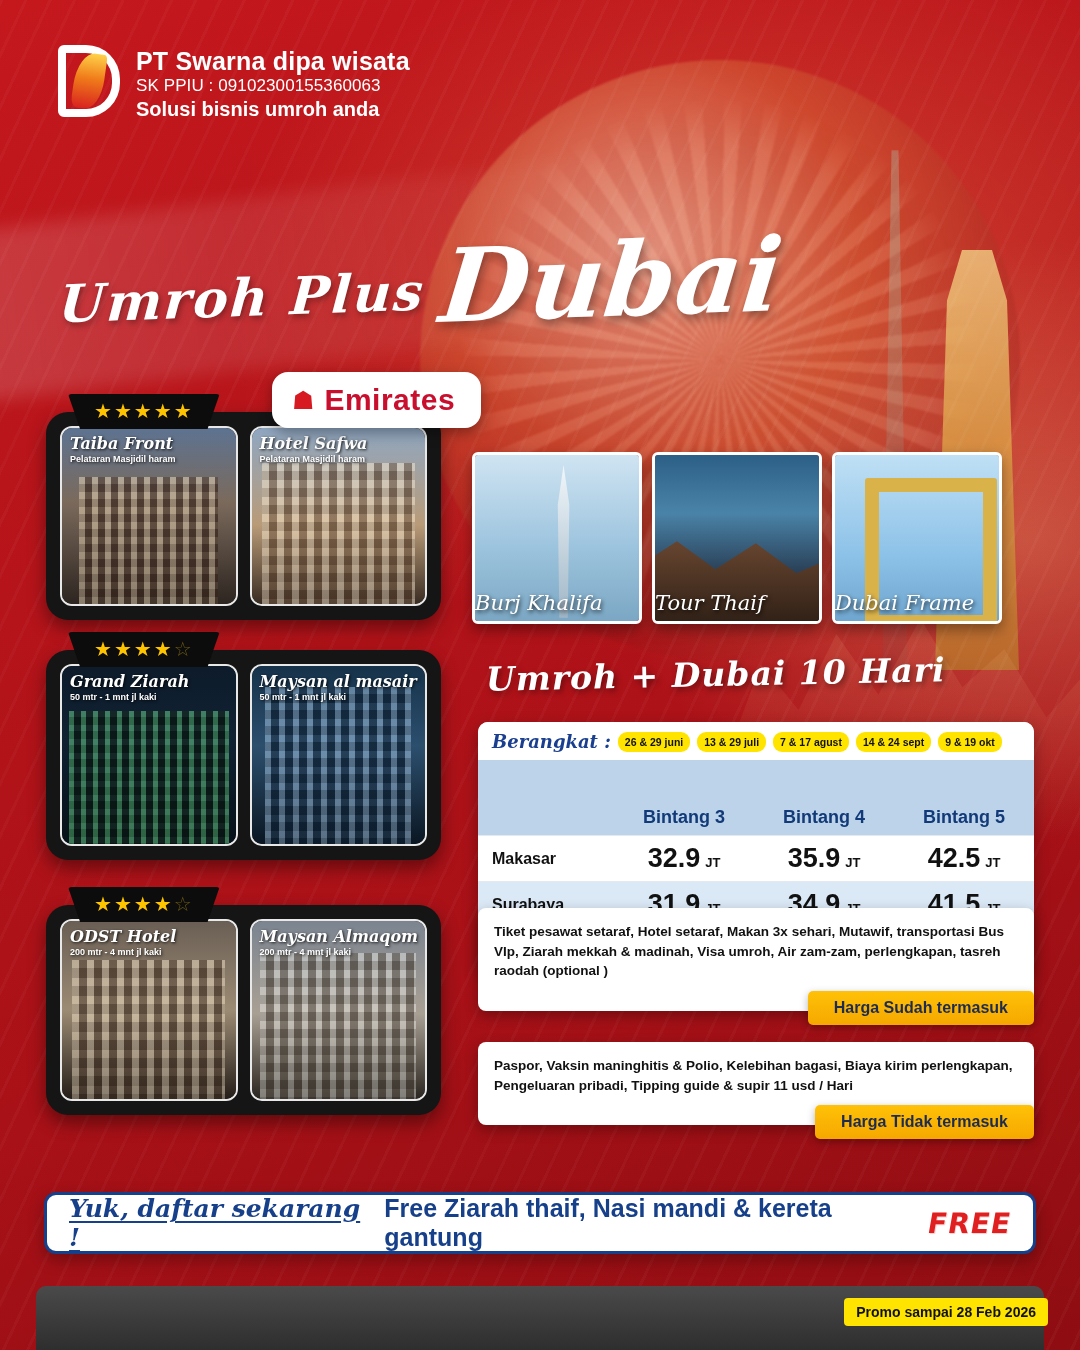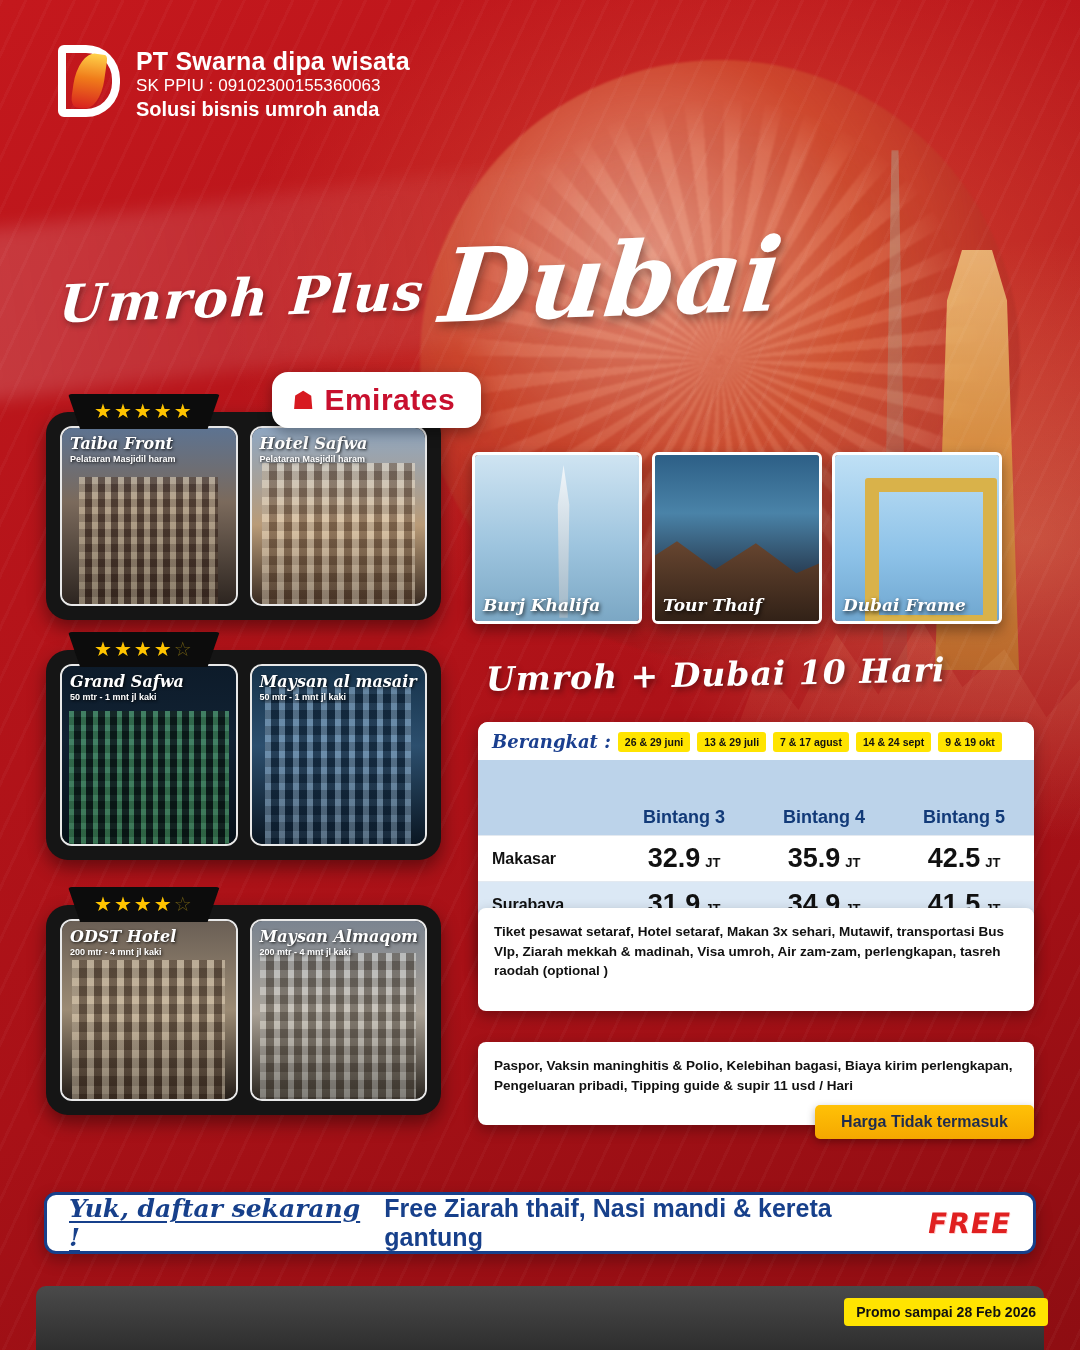--- a/index.html
+++ b/index.html
@@ -206,43 +206,43 @@
     background: linear-gradient(180deg, #f2f7fb, #9fb6c6);
     clip-path: polygon(50% 0, 72% 26%, 66% 100%, 34% 100%, 28% 26%); }
   .s2 { background: linear-gradient(180deg, #bfe0f5 0%, #8dc2e8 60%, #6fa6cf 100%); }
   .s2::after { content:""; position:absolute; left:18%; top:14%; width:64%; height:74%;
     border: 14px solid #d9b24a; border-radius: 3px; }
   .s3 { background: linear-gradient(180deg, #2d5f86 0%, #4a83a8 35%, #2a4158 70%, #1a2633 100%); }
   .s3::after { content:""; position:absolute; left:-10%; top:46%; width:130%; height:60%;
     background: linear-gradient(180deg, #6e4a33, #2b1d14);
     clip-path: polygon(0 35%, 18% 10%, 36% 38%, 55% 12%, 74% 42%, 100% 18%, 100% 100%, 0 100%); }
   .strip .scap {
-    position: absolute; left: 8px; bottom: 6px; z-index: 4; color: #fff;
-    font-family: "DejaVu Serif", serif; font-style: italic; font-weight: bold; font-size: 17px;
+    position: absolute; left: 0; bottom: 6px; z-index: 4; color: #fff;
+    font-family: "DejaVu Serif", serif; font-style: italic; font-weight: normal; font-size: 21px;
     text-shadow: 1px 2px 4px rgba(0,0,0,.8);
   }
 
   
   .sec-title {
     position: absolute; left: 486px; top: 655px; z-index: 7;
     font-family: "DejaVu Serif", serif; font-style: italic; font-weight: bold;
     color: #fff; font-size: 33px; letter-spacing: 1px;
     text-shadow: 2px 3px 6px rgba(0,0,0,.4);
     transform: rotate(-1.2deg);
   }
 
   
   .table-card {
     position: absolute; left: 478px; top: 722px; width: 556px; z-index: 7;
     background: #fff; border-radius: 10px; overflow: hidden;
     box-shadow: 0 6px 16px rgba(0,0,0,.32);
   }
   .dep-row { display: flex; align-items: flex-end; gap: 7px; padding: 9px 10px 8px 14px; background: #fff; }
   .dep-label { color: #1a3f8f; font-weight: bold; font-size: 18px; font-family: "DejaVu Serif", serif; font-style: italic; }
-  .dep-chip { background: #ffe400; color: #111; font-size: 10.5px; font-weight: bold; padding: 4px 7px; border-radius: 3px; white-space: nowrap; }
+  .dep-chip { background: #ffe400; color: #111; font-size: 10.5px; font-weight: bold; padding: 4px 7px; border-radius: 9px; white-space: nowrap; }
   .thead { display: flex; background: #bcd3ea; color: #123a78; font-weight: bold; font-size: 18px; }
   .thead .c0 { width: 136px; }
   .thead .c { flex: 1; text-align: center; padding: 7px 0; margin-top: 40px; }
   .trow { display: flex; align-items: center; font-size: 16px; border-top: 1px solid #e3e9f0; }
   .trow.alt { background: #dbe8f5; }
   .trow .city { width: 136px; padding: 9px 0 9px 14px; font-weight: bold; color: #111; }
   .trow .cell { flex: 1; text-align: center; padding: 7px 0; display: flex; align-items: baseline; justify-content: center; gap: 5px; }
   .trow .num { font-size: 27px; font-weight: bold; color: #111; }
   .trow .unit { font-size: 13px; font-weight: bold; color: #111; }
 
@@ -351,21 +351,21 @@
   </div>
 
   <div class="hotel-block hb2">
     <div class="stars-tab">
       <span class="star">★★★★</span><span class="star empty">☆</span>
     </div>
     <div class="card-shell">
       <div class="photo">
         <div class="img ph-c"></div>
         <div class="cap">
-          <div class="cap-name">Grand Safwa</div>
+          <div class="cap-name">Grand Ziarah</div>
           <div class="cap-sub">50 mtr - 1 mnt jl kaki</div>
         </div>
       </div>
       <div class="photo">
         <div class="img ph-d"></div>
         <div class="cap">
           <div class="cap-name">Maysan al masair</div>
           <div class="cap-sub">50 mtr - 1 mnt jl kaki</div>
         </div>
       </div>
@@ -468,20 +468,21 @@
       </div>
       <div class="cell">
         <span class="num">38.5</span>
         <span class="unit">JT</span>
       </div>
     </div>
   </div>
 
   <div class="incl a">
     <p>Tiket pesawat setaraf, Hotel setaraf, Makan 3x sehari, Mutawif, transportasi Bus VIp, Ziarah mekkah &amp; madinah, Visa umroh, Air zam-zam, perlengkapan, tasreh raodah (optional )</p>
+    <div class="tagbtn">Harga Sudah termasuk</div>
   </div>
 
   <div class="incl b">
     <p>Paspor, Vaksin maninghitis &amp; Polio, Kelebihan bagasi, Biaya kirim perlengkapan, Pengeluaran pribadi, Tipping guide &amp; supir 11 usd / Hari</p>
     <div class="tagbtn">Harga Tidak termasuk</div>
   </div>
 
   <div class="cta">
     <div class="yuk">Yuk, daftar sekarang !</div>
     <div class="free-txt">Free Ziarah thaif, Nasi mandi &amp; kereta gantung</div>

